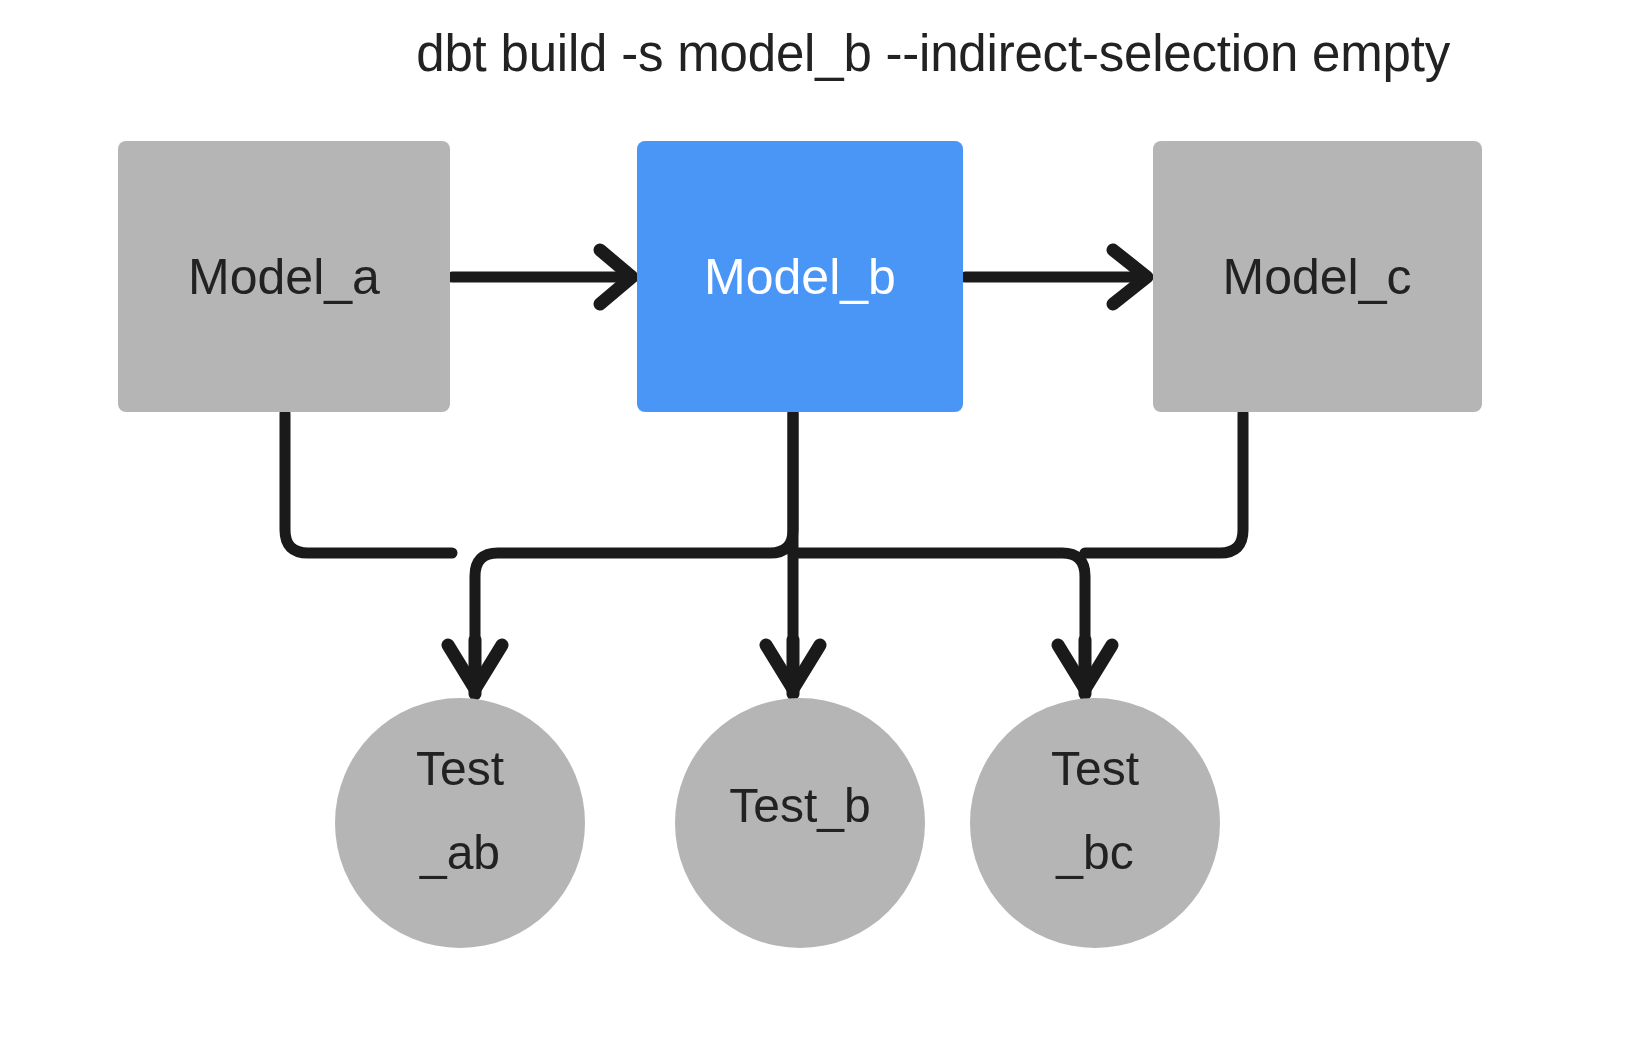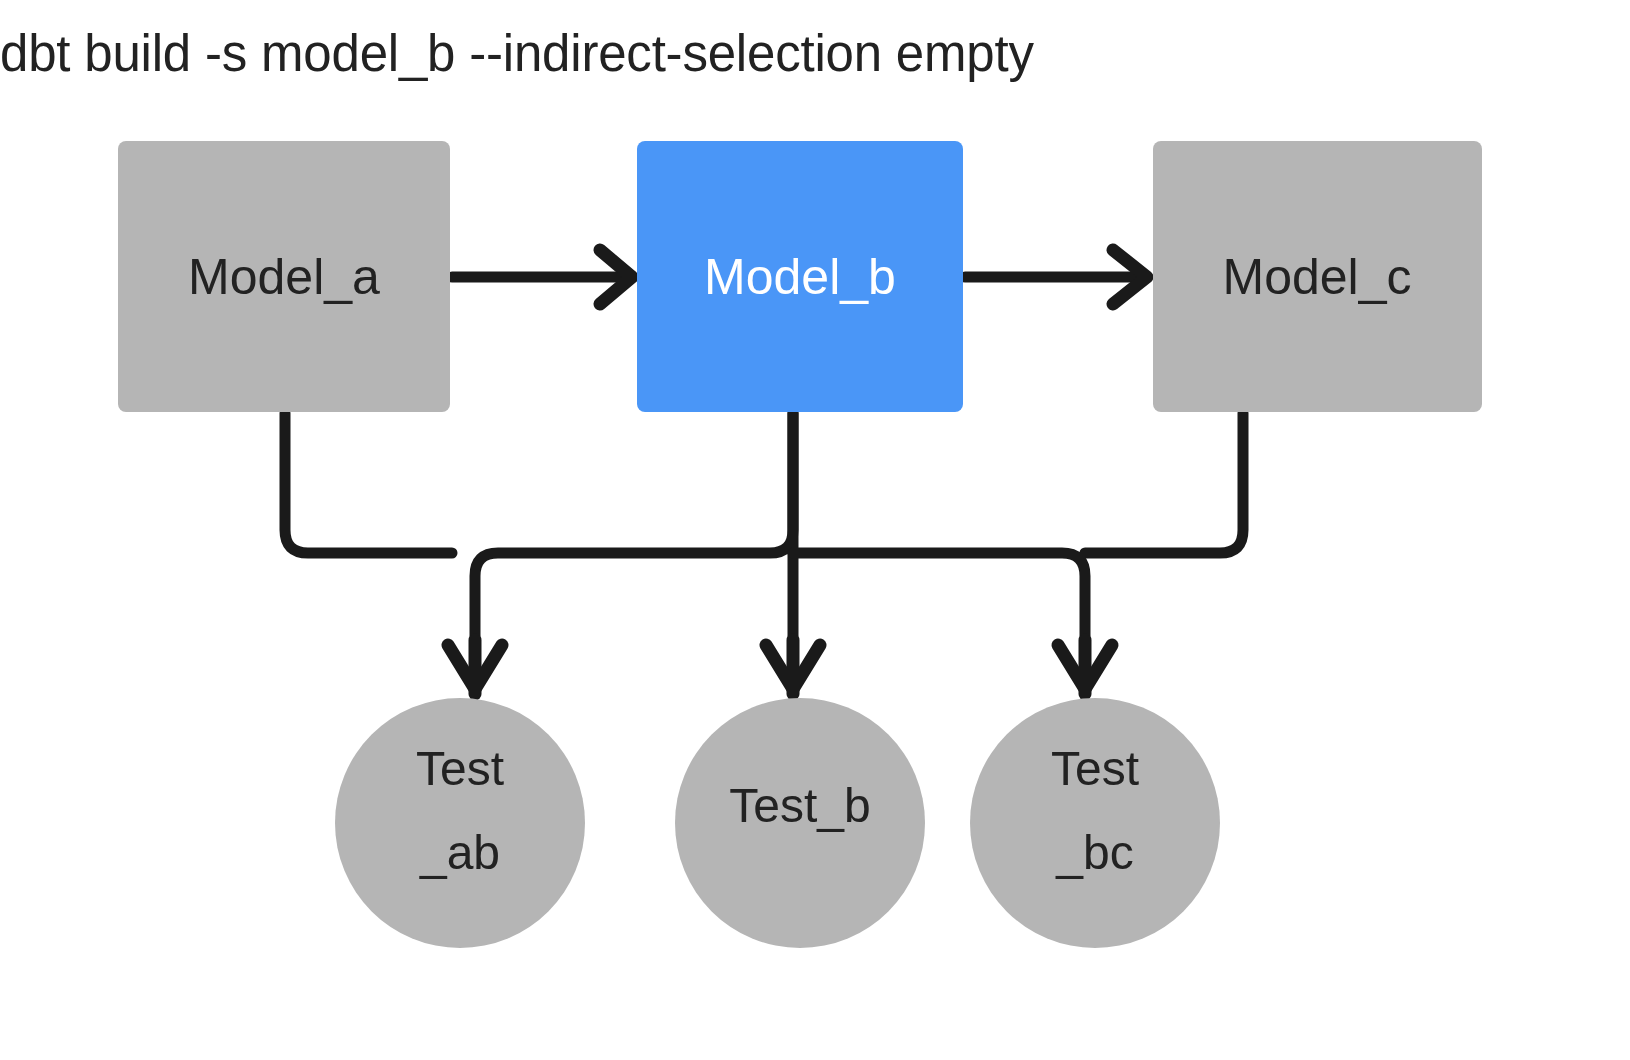--- a/index.html
+++ b/index.html
@@ -22,21 +22,21 @@
     left: 0;
     top: 0;
     width: 1630px;
     height: 1060px;
   }
   .dg-title {
     position: absolute;
     left: 0;
     top: 24px;
     width: 1450px;
-    text-align: left;
+    text-align: right;
     font-size: 51px;
     font-weight: 400;
     color: #222222;
     letter-spacing: -0.2px;
     white-space: nowrap;
   }
   .node-label {
     font-family: "Liberation Sans", sans-serif;
     font-size: 50px;
     font-weight: 400;

